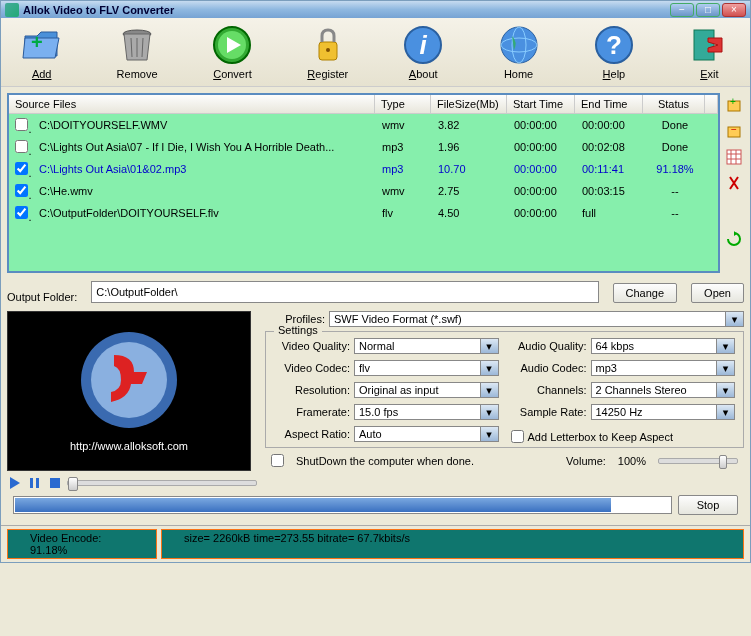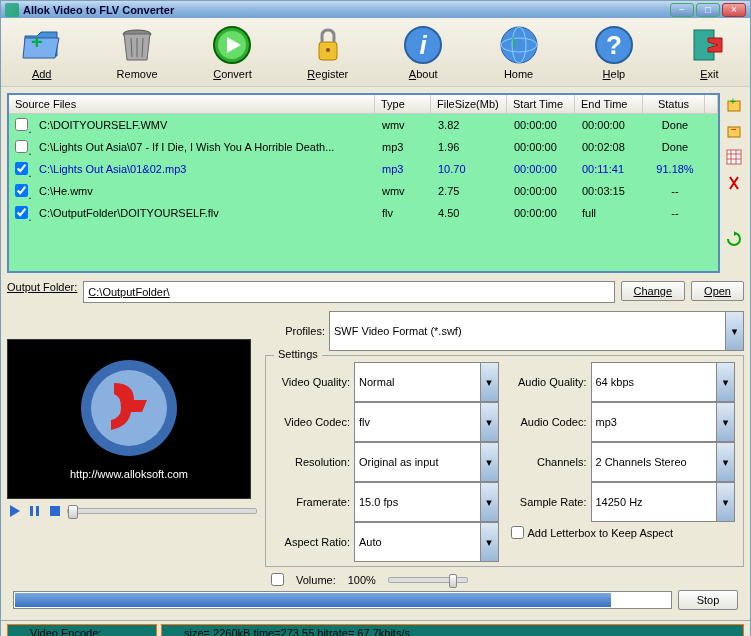--- a/index.html
+++ b/index.html
@@ -26,41 +26,41 @@
 .c-type { width: 56px; }
 .c-size { width: 76px; }
 .c-start { width: 68px; }
 .c-end { width: 68px; }
 .c-status { width: 62px; text-align: center; }
 .fl-row { display: flex; border-bottom: 0; height: 22px; align-items: center; }
 .fl-row.sel { color: #0000cc; }
 .fl-cell { padding: 1px 6px; font-size: 11px; overflow: hidden; white-space: nowrap; text-overflow: ellipsis; }
 .side-icons { display: flex; flex-direction: column; gap: 10px; padding-top: 4px; align-items: center; width: 20px; }
 .side-icon { width: 16px; height: 16px; cursor: pointer; }
-.outrow { display: flex; align-items: flex-start; gap: 6px; margin-top: 8px; text-decoration: underline; }
+.outrow { display: flex; align-items: flex-end; gap: 14px; margin-top: 8px; }
 .outrow input { flex: 1; height: 22px; border: 1px solid #888; padding: 0 4px; font-size: 11px; background: #fff; }
 .btn { height: 20px; padding: 0 12px; background: linear-gradient(to bottom,#fdfdfd,#e6e6de); border: 1px solid #888; border-radius: 2px; font-size: 11px; cursor: pointer; }
 .lower { display: flex; gap: 8px; margin-top: 8px; }
-.preview-col { width: 250px; margin-top: 28px; }
+.preview-col { width: 250px; }
 .preview { width: 244px; height: 160px; background: #000; border: 1px solid #333; display: flex; flex-direction: column; align-items: center; justify-content: center; }
 .flash-logo { width: 100px; height: 100px; position: relative; }
 .preview-url { color: #fff; font-size: 11px; margin-top: 10px; text-align: center; }
 .pcontrols { display: flex; align-items: center; gap: 4px; margin-top: 4px; }
 .pbtn { width: 16px; height: 16px; cursor: pointer; display: flex; align-items: center; justify-content: center; }
 .slider { flex: 1; height: 6px; background: #ddd; border: 1px solid #aaa; position: relative; border-radius: 2px; }
 .slider-thumb { position: absolute; left: 0; top: -4px; width: 10px; height: 14px; background: linear-gradient(to bottom,#fff,#ccc); border: 1px solid #888; border-radius: 2px; }
 .settings-col { flex: 1; }
 .prof-row { display: flex; align-items: center; gap: 4px; margin-bottom: 4px; }
 .prof-row label { width: 60px; text-align: right; }
-.combo { flex: 1; height: 40px; border: 1px solid #888; background: #fff; display: flex; align-items: center; padding: 0 4px; font-size: 11px; position: relative; }
+.combo { flex: 1; height: 16px; border: 1px solid #888; background: #fff; display: flex; align-items: center; padding: 0 4px; font-size: 11px; position: relative; }
 .combo-arrow { position: absolute; right: 0; top: 0; width: 18px; height: 100%; background: linear-gradient(to bottom,#dce8f4,#9cb8d8); border-left: 1px solid #888; display: flex; align-items: center; justify-content: center; }
 .fieldset { border: 1px solid #aaa; padding: 6px 8px 4px; position: relative; margin-top: 2px; }
 .fieldset-label { position: absolute; top: -8px; left: 8px; background: #ece9d8; padding: 0 4px; font-size: 11px; }
 .setting-grid { display: flex; gap: 12px; }
-.setting-column { flex: 1; display: flex; flex-direction: column; }
+.setting-column { flex: 1; display: flex; flex-direction: column; gap: 6px; }
 .srow { display: flex; align-items: center; gap: 4px; }
 .srow label { width: 76px; text-align: right; font-size: 11px; }
 .srow .combo { flex: 1; }
 .chkrow { display: flex; align-items: center; gap: 4px; margin-top: 4px; font-size: 11px; }
 .bottom-row { display: flex; align-items: center; gap: 12px; margin-top: 6px; padding: 0 6px; }
 .vol-slider { width: 80px; height: 6px; background: #ddd; border: 1px solid #aaa; position: relative; border-radius: 2px; }
 .vol-thumb { position: absolute; left: 60px; top: -4px; width: 8px; height: 14px; background: linear-gradient(to bottom,#fff,#ccc); border: 1px solid #888; border-radius: 2px; }
 .progress-row { display: flex; align-items: center; gap: 6px; padding: 4px 6px; }
 .progress { flex: 1; height: 18px; border: 1px solid #888; background: #fff; padding: 1px; }
 .progress-fill { height: 100%; background: linear-gradient(to bottom,#7aa8e0,#3a70c0); }
@@ -378,20 +378,21 @@
               <div class="chkrow">
                   <input type="checkbox" style="">
                   <span>Add Letterbox to Keep Aspect</span>
                 </div>
             </div>
           </div>
         </div>
 
         <div class="bottom-row">
           <input type="checkbox" style="">
+          <span style="flex:1">ShutDown the computer when done.</span>
           <span>Volume:</span>
           <span>100%</span>
           <div class="vol-slider">
               <div class="vol-thumb"></div>
             </div>
         </div>
       </div>
     </div>
 
     <div class="progress-row">

